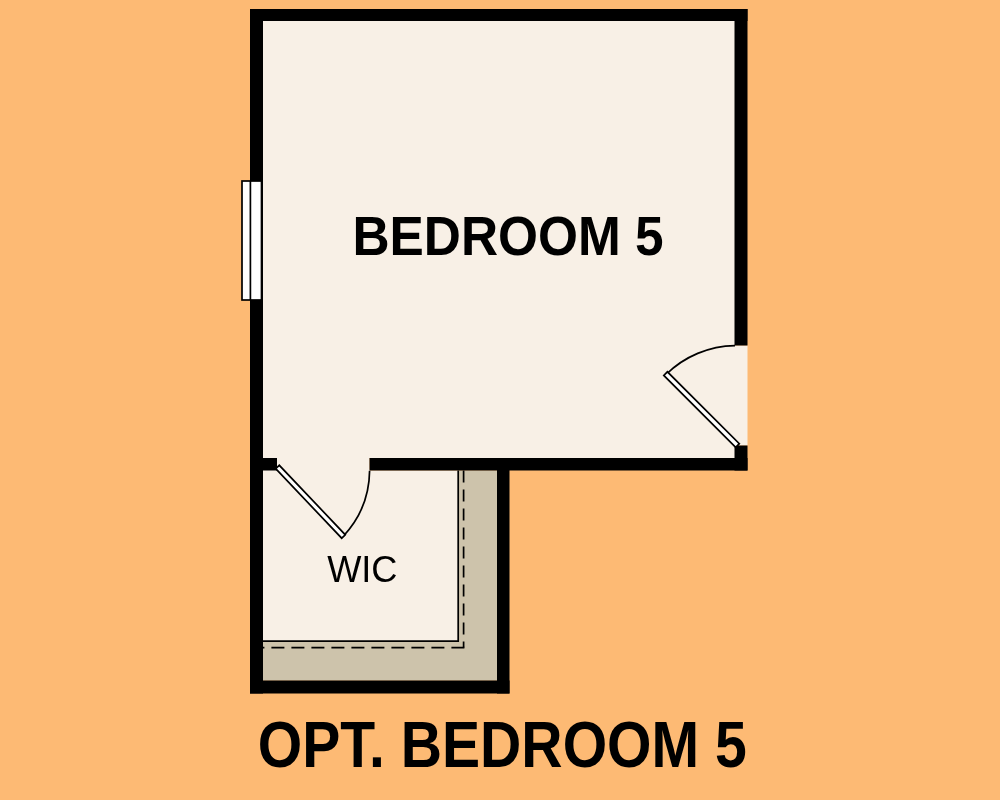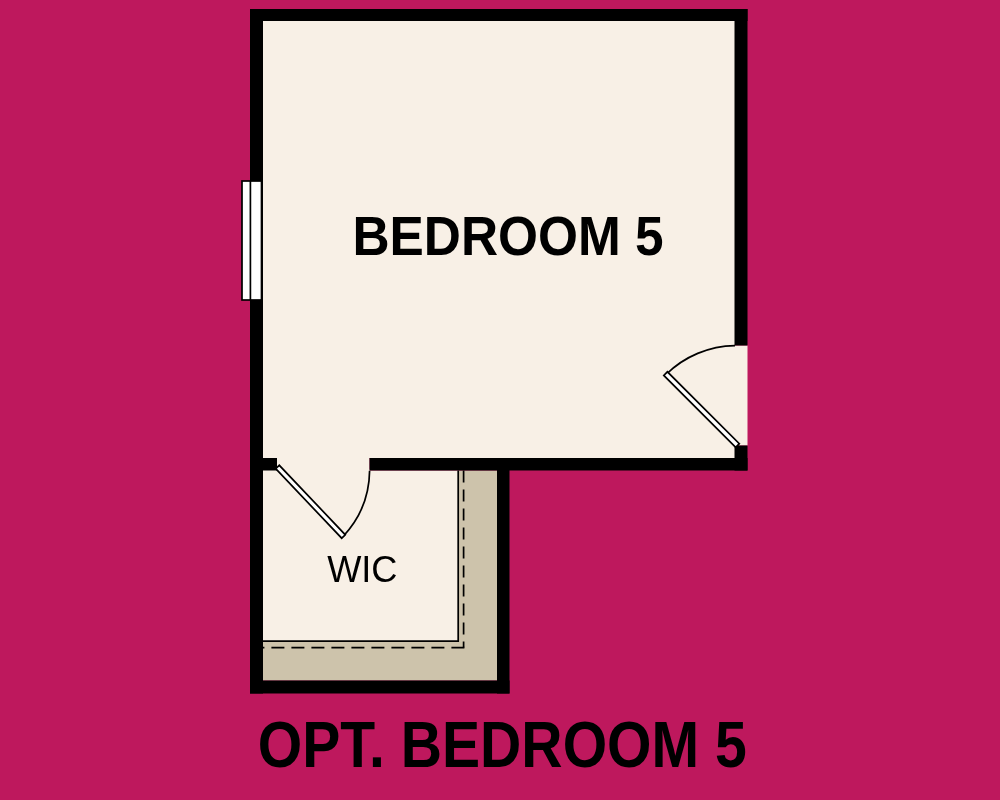--- a/index.html
+++ b/index.html
@@ -1,16 +1,16 @@
 <!DOCTYPE html>
 <html><head>
 <meta charset="utf-8">
 <style>
   html,body{margin:0;padding:0;background:#ffffff;}
-  .page{position:relative;width:1000px;height:800px;background:#be185d;overflow:hidden;}
+  .page{position:relative;width:1000px;height:800px;background:#fdba74;overflow:hidden;}
   svg{display:block;}
 </style>
 </head>
 <body>
 <div class="page">
 <svg width="1000" height="800" viewBox="0 0 1000 800" xmlns="http://www.w3.org/2000/svg">
 
   <path d="M263,21 H735 V345.5 H747.5 V445.5 H735 V458 H369.5 V470.5 H277 V458 H263 Z" fill="#f8f0e6"></path>
 
   <path d="M263,469 H369.5 V470.5 H458.2 V641.2 H263 Z" fill="#f8f0e6"></path>

